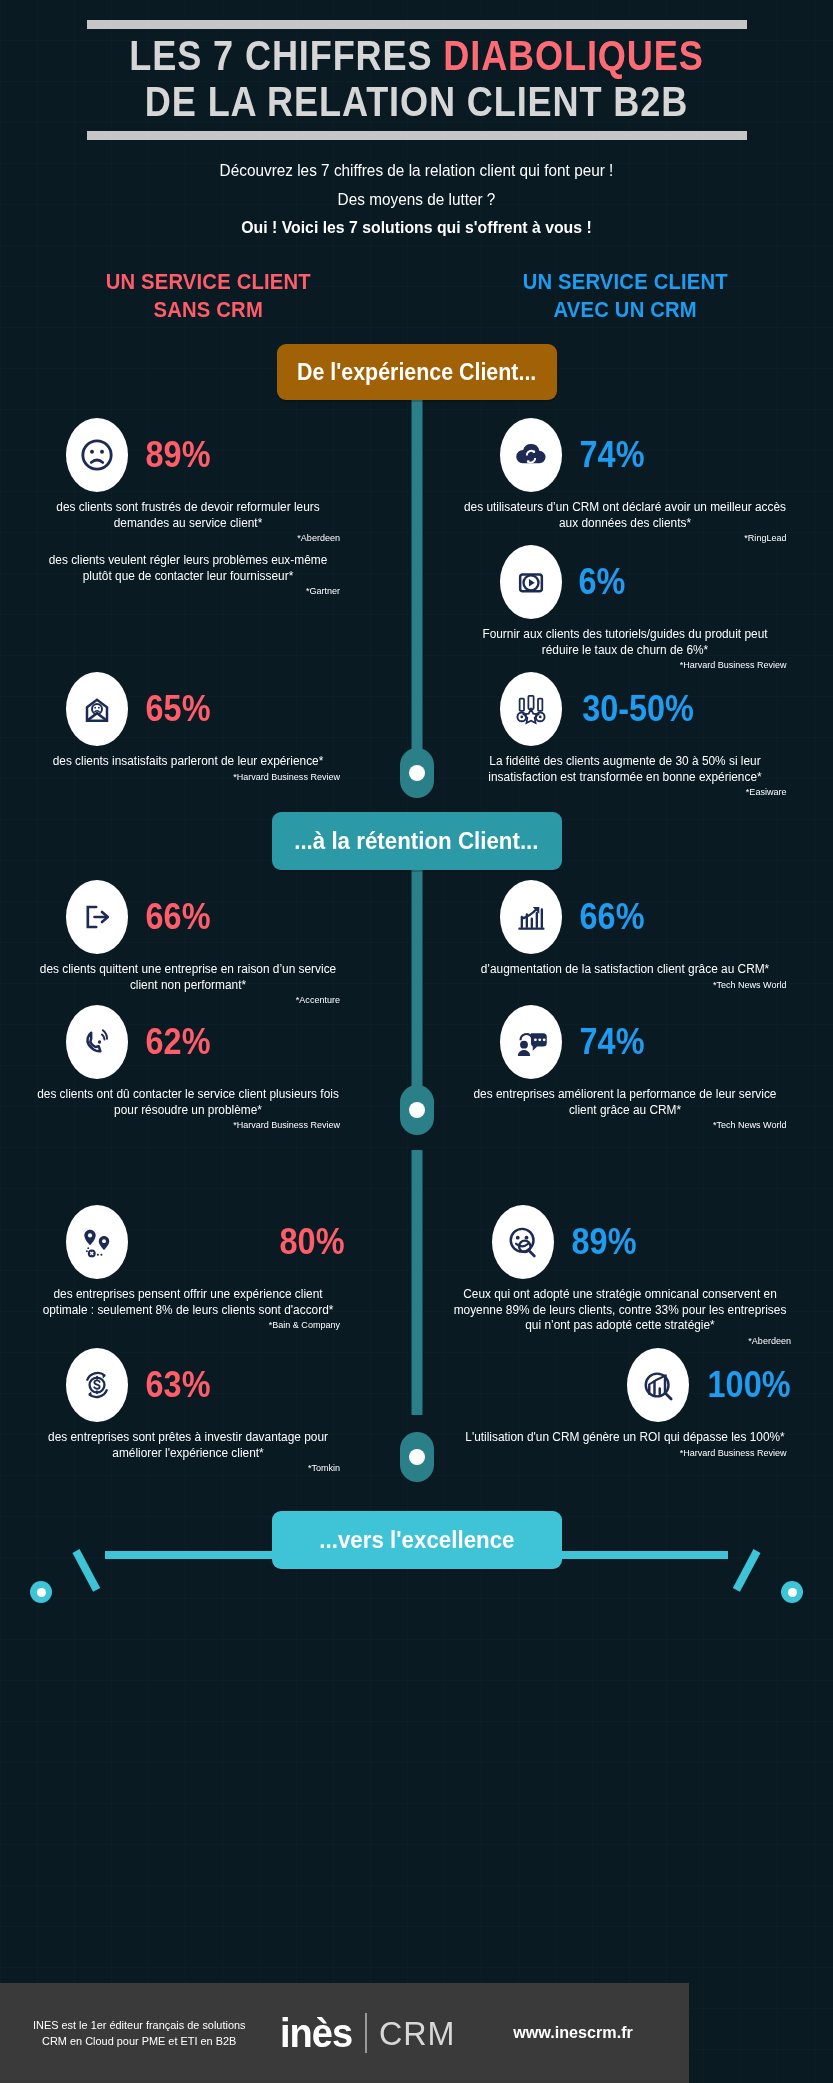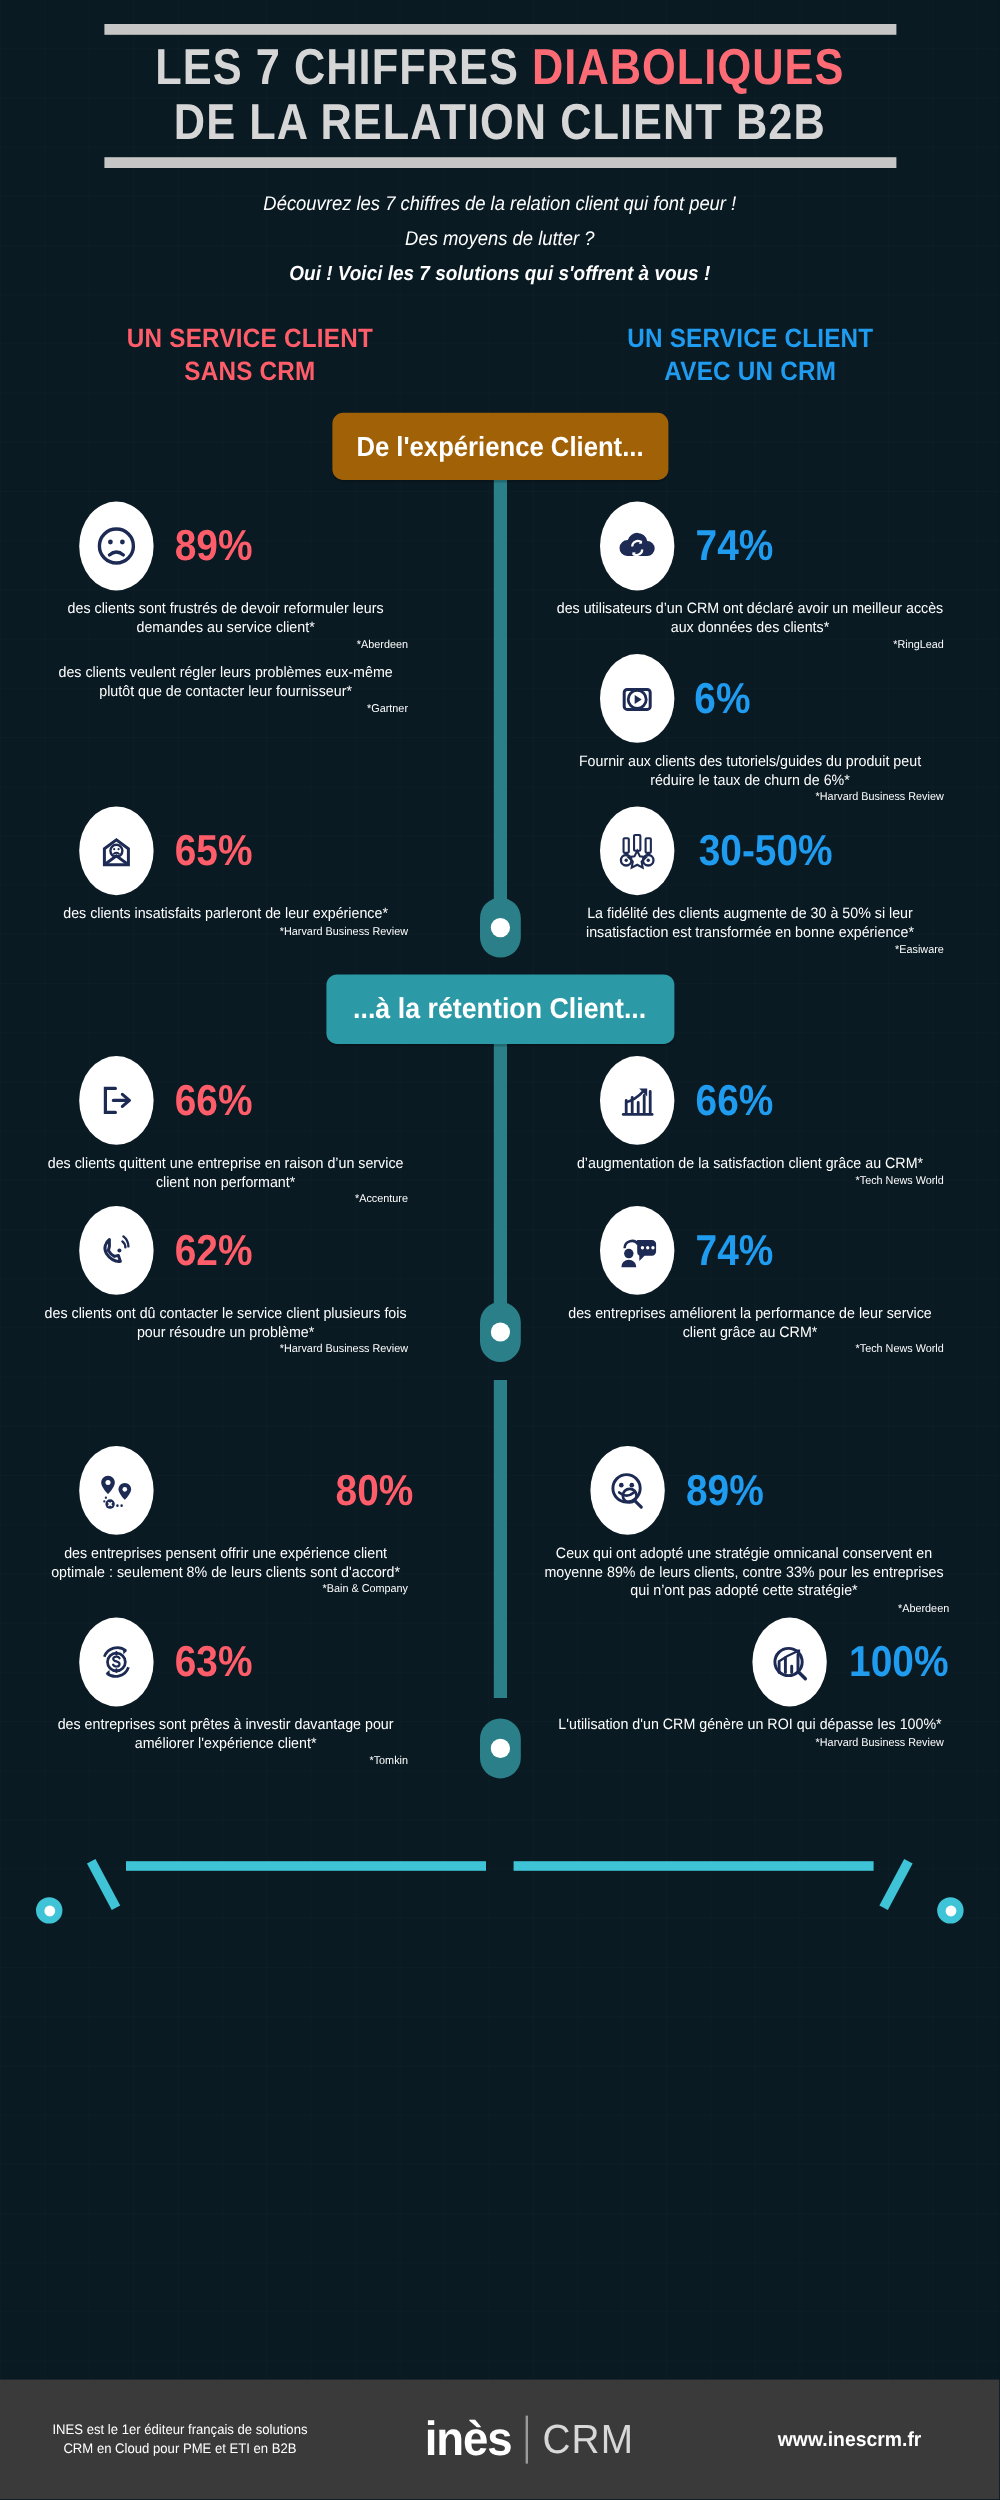--- a/index.html
+++ b/index.html
@@ -36,21 +36,21 @@
     font-family:"Liberation Sans", sans-serif;
     font-weight:bold;
     font-size:42px;
     line-height:46px;
     letter-spacing:1px;
     color:#d6d6d6;
     transform:scaleX(.86);
     white-space:nowrap;
   }
   .title-line .accent{color:#ff6b74;}
-  .sub{padding-top:20px;font-style:italic;}
+  .sub{padding-top:20px;}
   .sub p{
     margin:0 0 9px 0;
     color:#ffffff;
     font-size:16.5px;
     line-height:20px;
     transform:scaleX(.93);
   }
   .sub p.bold{font-weight:bold;font-size:17px;}
 
   
@@ -117,21 +117,21 @@
     color:#ffffff;font-size:12.5px;line-height:15.5px;
     text-align:center;margin-top:8px;transform:scaleX(.95);
   }
   .src{
     color:#ffffff;font-size:9.5px;line-height:12px;
     text-align:right;transform:scaleX(.95);margin-top:1px;
   }
 
   
   .footer{
-    position:absolute;left:0;bottom:0;width:833px;height:100px;
+    position:absolute;left:0;bottom:0;width:689px;height:100px;
     background:#3a3a3a;z-index:5;
     display:flex;align-items:center;justify-content:space-between;
   }
   .footer .f-left{
     width:300px;text-align:center;color:#ffffff;
     font-size:11.5px;line-height:16px;transform:scaleX(.95);
   }
   .footer .f-logo{
     flex:1;display:flex;align-items:center;justify-content:center;gap:10px;
   }
@@ -204,20 +204,23 @@
   </div>
 
   <div class="banner" style="top:344px;width:280px;height:56px;background:#a16207;">
     <span style="font-size:23px;">De l'expérience Client...</span>
   </div>
 
   <div class="banner" style="top:812px;width:290px;height:58px;background:#2b9aa6;">
     <span style="font-size:24px;">...à la rétention Client...</span>
   </div>
 
+  <div class="banner" style="top:1511px;width:290px;height:58px;background:#3fc3d6;">
+    <span style="font-size:24px;">...vers l'excellence</span>
+  </div>
 
   <div class="stat" style="left:28px;top:418px;width:320px;">
     <div class="row" style="justify-content:flex-start;padding-left:38px;">
       <div class="bubble">
         <svg width="40" height="40" viewBox="0 0 48 48">
             <circle cx="24" cy="24" r="17" fill="none" stroke="#1d2b54" stroke-width="3.4"></circle>
             <circle cx="18" cy="20" r="2.4" fill="#1d2b54"></circle>
             <circle cx="30" cy="20" r="2.4" fill="#1d2b54"></circle>
             <path d="M17 33 Q24 27 31 33" fill="none" stroke="#1d2b54" stroke-width="3.2" stroke-linecap="round"></path>
           </svg>

